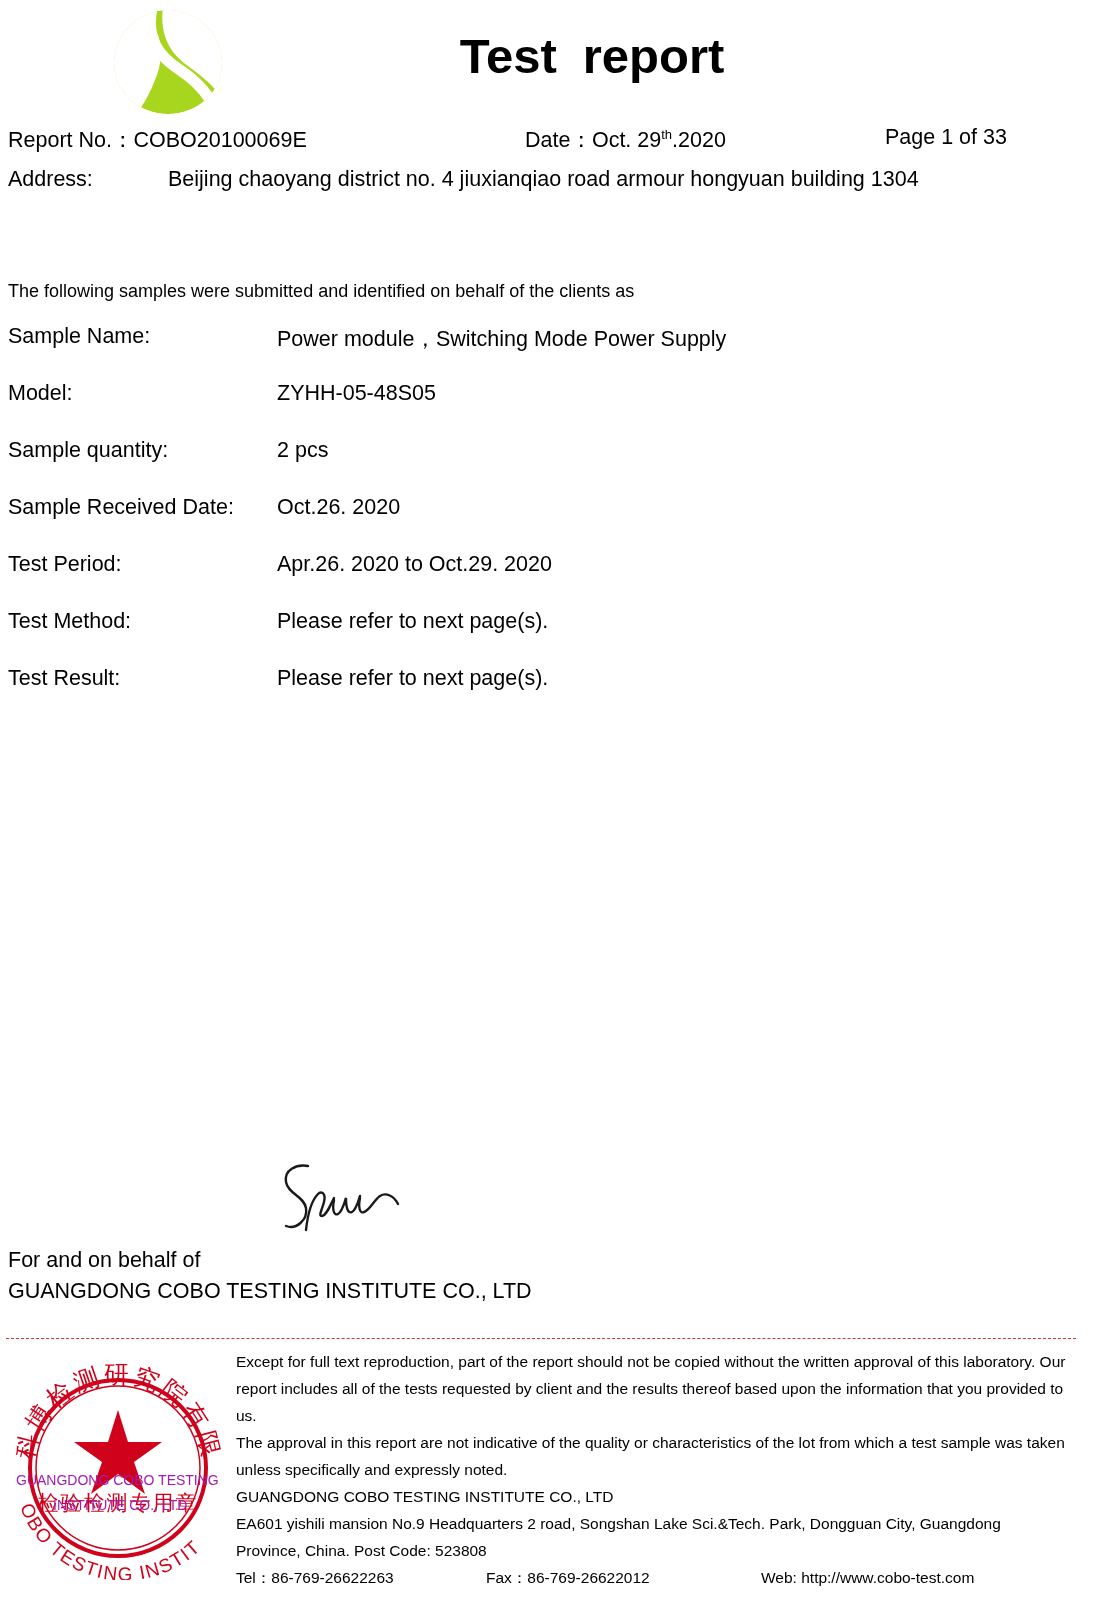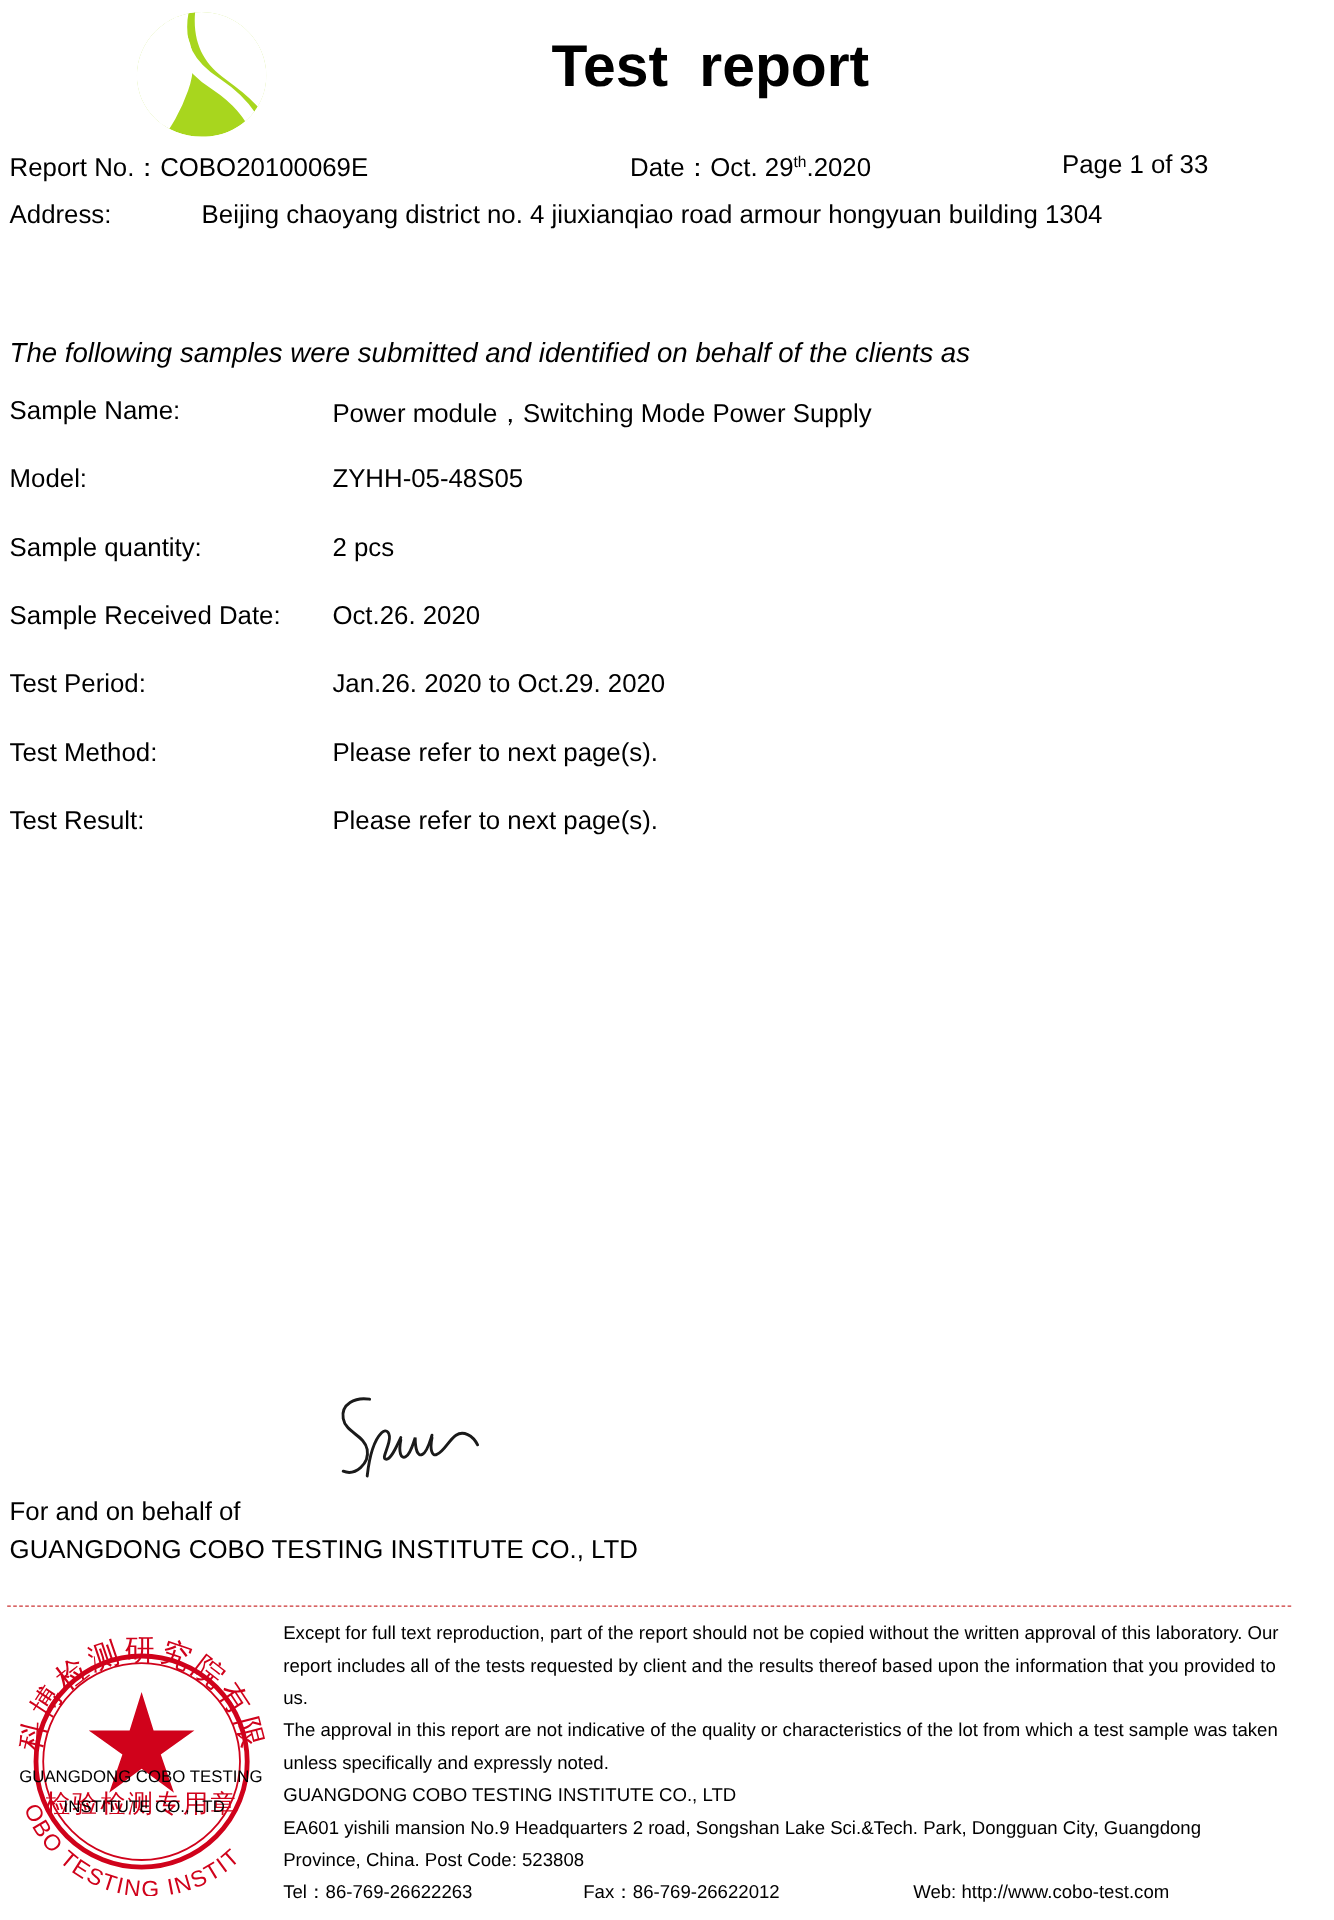--- a/index.html
+++ b/index.html
@@ -71,25 +71,24 @@
     top: 0;
     white-space: nowrap;
   }
   .field .value {
     position: absolute;
     left: 277px;
     top: 0;
     white-space: nowrap;
   }
   .intro {
-    font-size: 23px;
+    font-size: 18px;
     margin-left: 8px;
     padding-top: 22px;
     padding-bottom: 22px;
-    font-style: italic;
   }
   .addr-block { height: 70px; }
   .gap-after-address { height: 22px; }
 
   
   .sign-block {
     position: absolute;
     left: 8px;
     top: 1152px;
     font-size: 21.5px;
@@ -139,21 +138,21 @@
     position: absolute;
     left: 8px;
     top: 1350px;
     width: 220px;
     height: 230px;
   }
   .stamp-text-en {
     position: absolute;
     font-family: "Liberation Sans", sans-serif;
     font-size: 14px;
-    color: #000000;
+    color: #a21caf;
     white-space: nowrap;
   }
   .stamp-line1 { left: 8px; top: 122px; }
   .stamp-line2 { left: 45px; top: 147px; }
 </style>
 </head>
 <body>
 
 <div class="page">
 
@@ -214,21 +213,21 @@
     <div class="value">2 pcs</div>
   </div>
 
   <div class="field">
     <div class="label">Sample Received Date:</div>
     <div class="value">Oct.26. 2020</div>
   </div>
 
   <div class="field">
     <div class="label">Test Period:</div>
-    <div class="value">Jan.26. 2020 to Oct.29. 2020</div>
+    <div class="value">Apr.26. 2020 to Oct.29. 2020</div>
   </div>
 
   <div class="field">
     <div class="label">Test Method:</div>
     <div class="value">Please refer to next page(s).</div>
   </div>
 
   <div class="field">
     <div class="label">Test Result:</div>
     <div class="value">Please refer to next page(s).</div>

